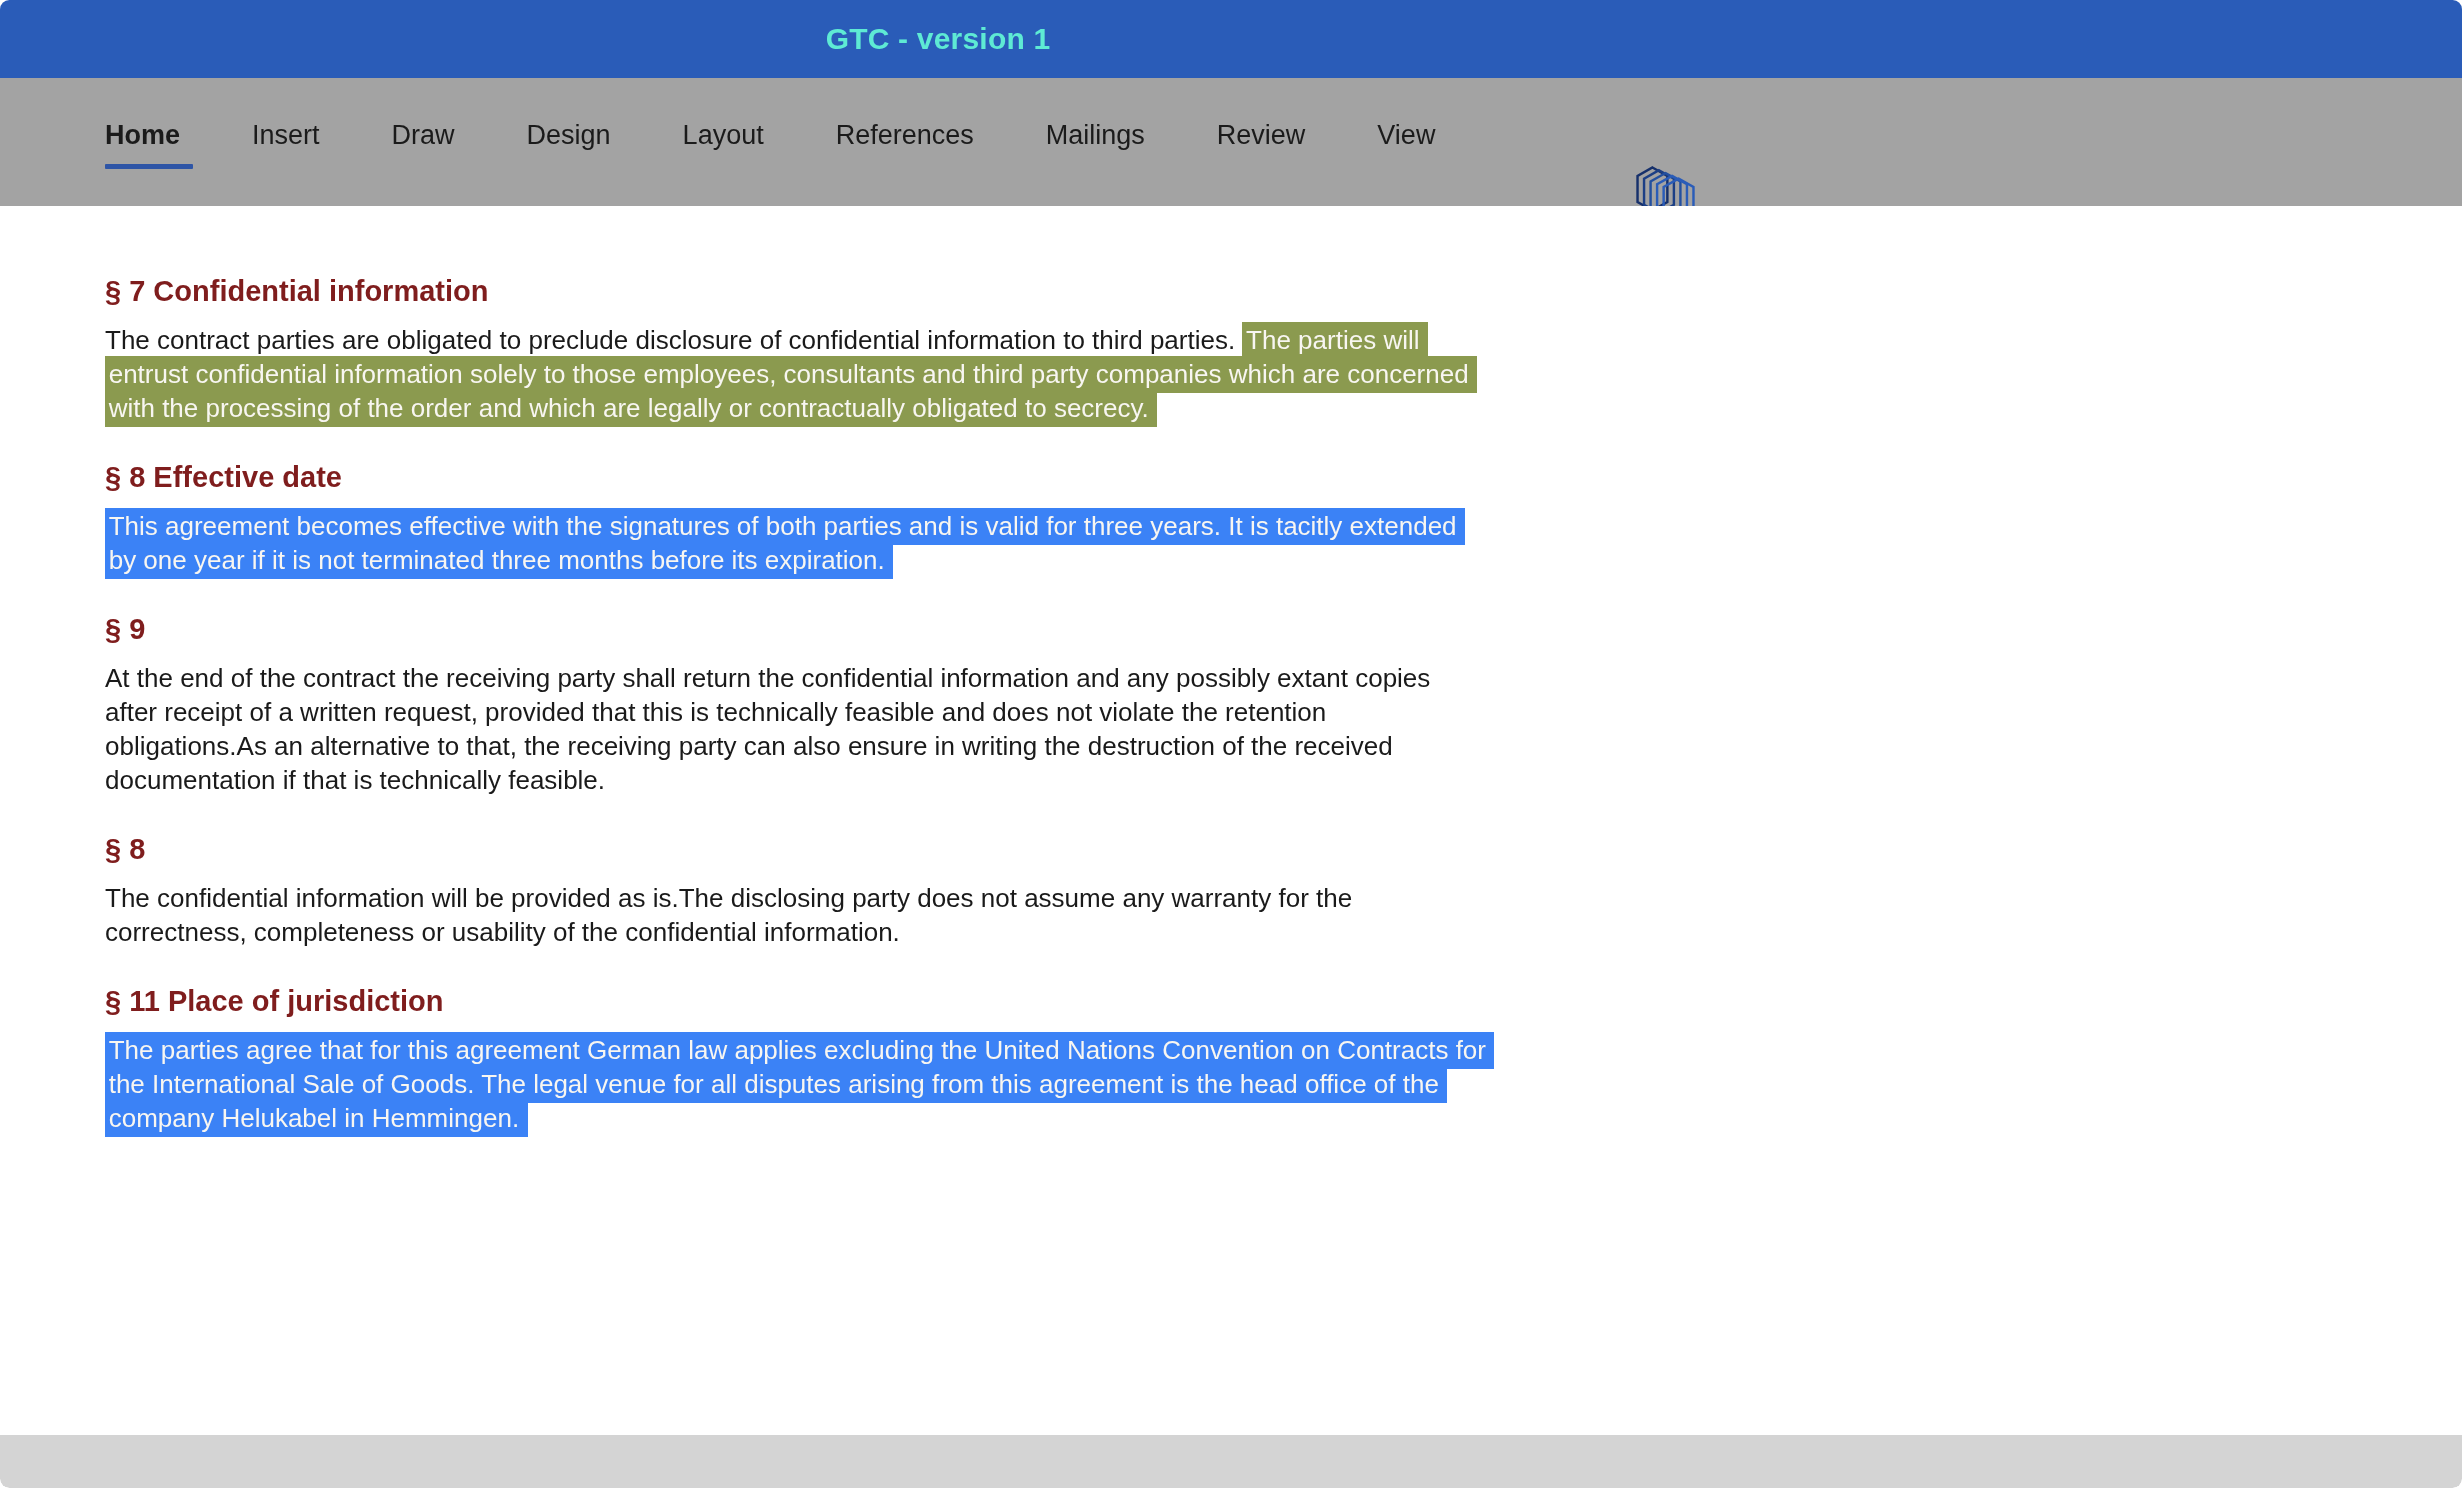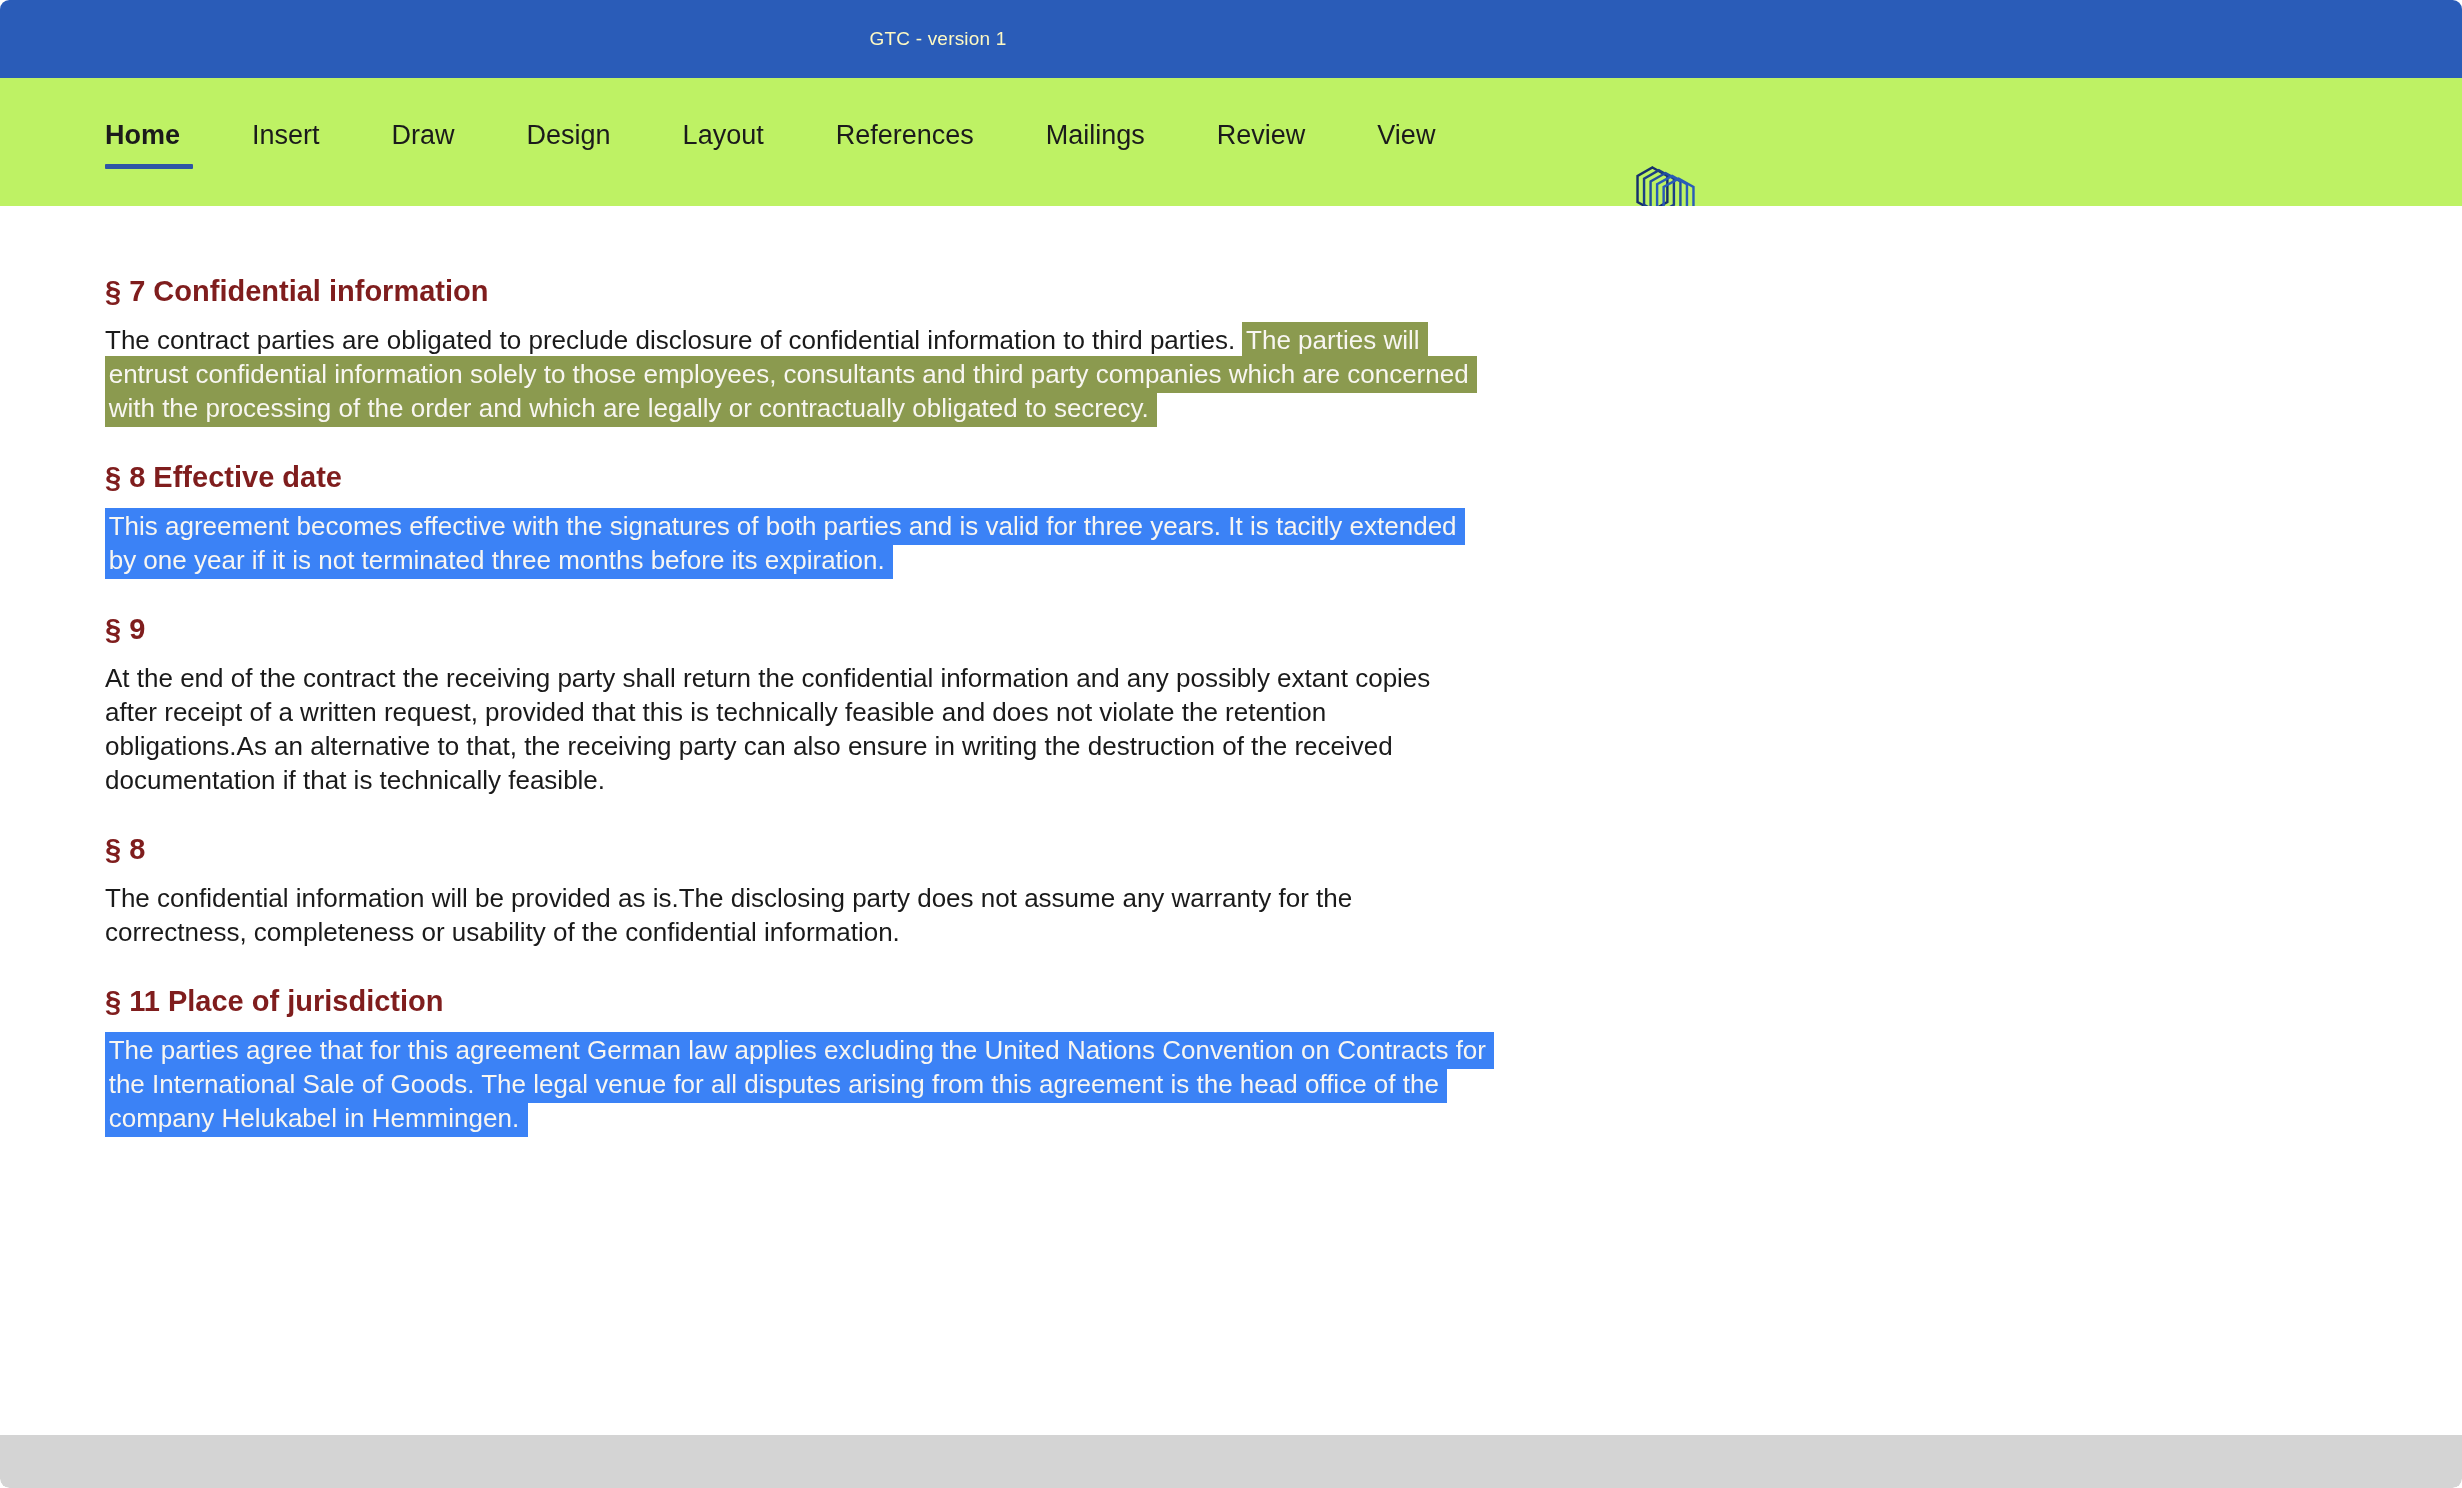--- a/index.html
+++ b/index.html
@@ -19,32 +19,32 @@
   .titlebar {
     position: relative;
     height: 78px;
     background: #2a5cb8;
   }
   .titlebar-title {
     position: absolute;
     left: 38.1%;
     top: 50%;
     transform: translate(-50%, -50%);
-    color: #fef9c3;
-    font-size: 19px;
-    font-weight: 400;
+    color: #5eead4;
+    font-size: 30px;
+    font-weight: 700;
     white-space: nowrap;
     letter-spacing: 0.2px;
   }
 
   
   .ribbon {
     position: relative;
     height: 128px;
-    background: #bef264;
+    background: #a3a3a3;
   }
   .tabs {
     display: flex;
     align-items: center;
     height: 100%;
     padding-left: 105px;
     padding-bottom: 13px;
     gap: 72px;
   }
   .tab {

